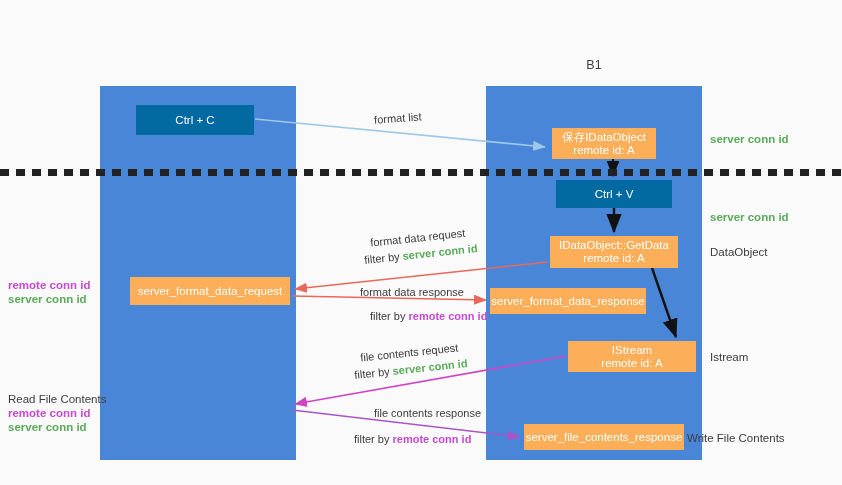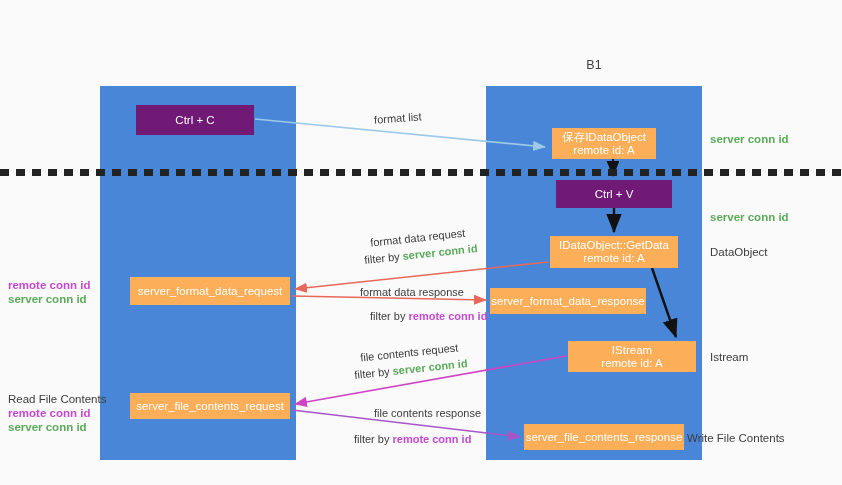--- a/index.html
+++ b/index.html
@@ -50,21 +50,21 @@
     box-sizing: border-box;
     display: flex;
     flex-direction: column;
     align-items: center;
     justify-content: center;
     color: #ffffff;
     font-size: 11.5px;
     line-height: 13px;
     text-align: center;
   }
-  .box.green { background: #701a75; }
+  .box.green { background: #0369a1; }
   .box.orange { background: #fcae58; }
   .box .ln { display: block; white-space: nowrap; }
 
   #box-ctrlc  { left: 136px; top: 105px; width: 118px; height: 30px; }
   #box-save   { left: 552px; top: 128px; width: 104px; height: 31px; justify-content: center; }
   #box-ctrlv  { left: 556px; top: 180px; width: 116px; height: 28px; }
   #box-getdata{ left: 550px; top: 236px; width: 128px; height: 32px; }
   #box-fdreq  { left: 130px; top: 277px; width: 160px; height: 28px; }
   #box-fdresp { left: 490px; top: 288px; width: 156px; height: 26px; }
   #box-istream{ left: 568px; top: 341px; width: 128px; height: 31px; }
@@ -209,23 +209,20 @@
 
   <div class="box orange" id="box-fdresp">
     <span class="ln">server_format_data_response</span>
   </div>
 
   <div class="box orange" id="box-istream">
     <span class="ln">IStream</span>
     <span class="ln">remote id: A</span>
   </div>
 
-  <div class="box orange" id="box-fcreq">
-    <span class="ln">server_file_contents_request</span>
-  </div>
 
   <div class="box orange" id="box-fcresp">
     <span class="ln">server_file_contents_response</span>
   </div>
 
   <div class="side-label green-txt" id="lbl-server-1">server conn id</div>
   <div class="side-label green-txt" id="lbl-server-2">server conn id</div>
   <div class="side-label dark-txt" id="lbl-dataobject">DataObject</div>
   <div class="side-label dark-txt" id="lbl-istream">Istream</div>
   <div class="side-label dark-txt" id="lbl-write-file">Write File Contents</div>

